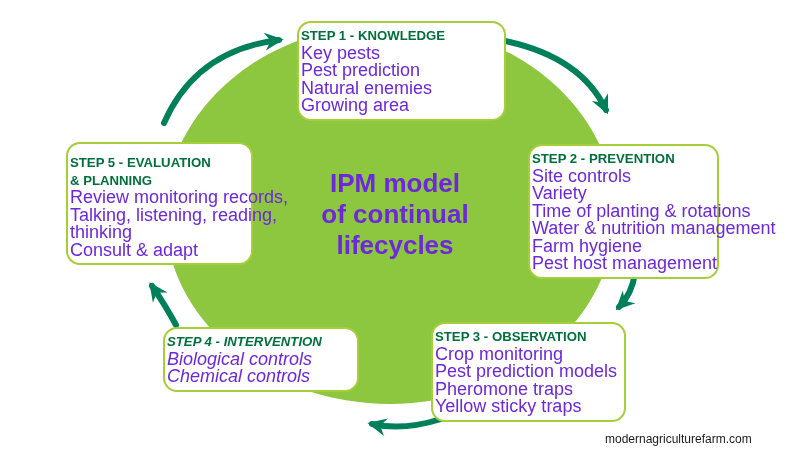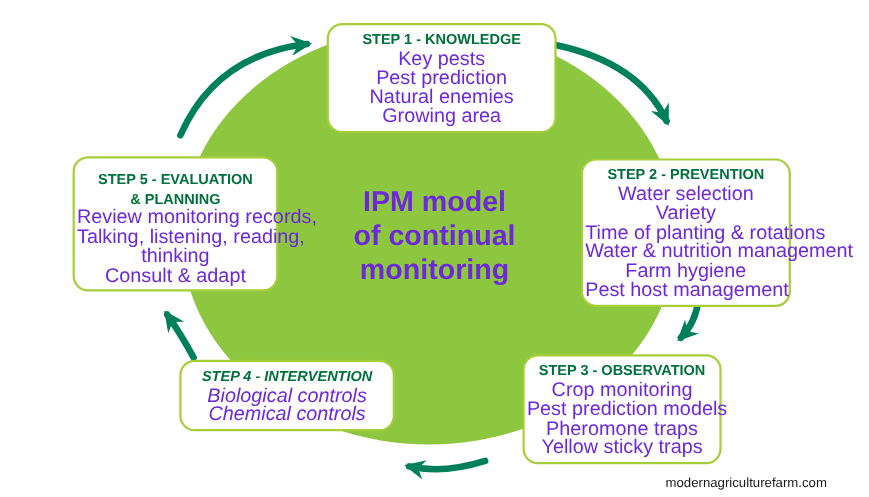--- a/index.html
+++ b/index.html
@@ -3,37 +3,37 @@
 <meta charset="utf-8">
 <style>
   html,body{margin:0;padding:0;background:#fff;}
   .stage{
     position:relative;width:790px;height:452px;background:#ffffff;overflow:hidden;
     font-family:"Liberation Sans",sans-serif;
   }
   .stage svg.diagram{position:absolute;left:0;top:0;}
   .card{
     position:absolute;background:#ffffff;border:2px solid #a6ce39;border-radius:14px;
-    text-align:center;padding:4px 2px;box-sizing:border-box;z-index:2;
+    text-align:left;padding:4px 2px;box-sizing:border-box;z-index:2;
   }
   .card .line{line-height:17.5px;white-space:nowrap;}
   .card .t{font-weight:bold;color:#00703c;font-size:13.2px;}
   .card .i{color:#6d28d9;font-size:18px;}
   .card5{padding-top:10px;padding-bottom:4px;}
   .center-title{
     position:absolute;left:245px;top:168px;width:300px;text-align:center;z-index:2;
     color:#6d28d9;font-weight:bold;font-size:26px;line-height:31px;
   }
   .watermark{
     position:absolute;left:605px;top:432px;width:150px;z-index:3;
     color:#1a1a1a;font-size:12px;text-align:left;
   }
   #s1{left:297px;top:21px;width:209px;}
   #s2{left:528px;top:144px;width:191px;}
-  #s3{left:431px;top:322px;width:181px;margin-left:44px;}
+  #s3{left:431px;top:322px;width:195px;}
   #s4{left:163px;top:327px;width:196px;font-style:italic;}
   #s5{left:66px;top:142px;width:187px;}
 </style>
 </head>
 <body>
 
 <div class="stage">
 
   <svg class="diagram" width="790" height="452" viewBox="0 0 790 452">
     <defs>
@@ -47,34 +47,34 @@
     <path d="M 164 123 Q 196 50 279 40" fill="none" stroke="#00805a" stroke-width="6" stroke-linecap="round" marker-end="url(#ah)"></path>
     <path d="M 505 41 Q 581 57 606 110" fill="none" stroke="#00805a" stroke-width="6" stroke-linecap="round" marker-end="url(#ah)"></path>
     <path d="M 635 273 Q 632 294 619 307" fill="none" stroke="#00805a" stroke-width="6" stroke-linecap="round" marker-end="url(#ah)"></path>
     <path d="M 441 419 Q 403 431 372 424" fill="none" stroke="#00805a" stroke-width="6" stroke-linecap="round" marker-end="url(#ah)"></path>
     <path d="M 176 325 Q 164 303 152 286" fill="none" stroke="#00805a" stroke-width="6" stroke-linecap="round" marker-end="url(#ah)"></path>
   </svg>
 
   <div class="center-title">
     <div class="line">IPM model</div>
     <div class="line">of continual</div>
-    <div class="line">monitoring</div>
+    <div class="line">lifecycles</div>
   </div>
 
   <div class="card" id="s1">
     <div class="line t">STEP 1 - KNOWLEDGE</div>
     <div class="line i">Key pests</div>
     <div class="line i">Pest prediction</div>
     <div class="line i">Natural enemies</div>
     <div class="line i">Growing area</div>
   </div>
 
   <div class="card" id="s2">
     <div class="line t">STEP 2 - PREVENTION</div>
-    <div class="line i">Water selection</div>
+    <div class="line i">Site controls</div>
     <div class="line i">Variety</div>
     <div class="line i">Time of planting &amp; rotations</div>
     <div class="line i">Water &amp; nutrition management</div>
     <div class="line i">Farm hygiene</div>
     <div class="line i">Pest host management</div>
   </div>
 
   <div class="card" id="s3">
     <div class="line t">STEP 3 - OBSERVATION</div>
     <div class="line i">Crop monitoring</div>

